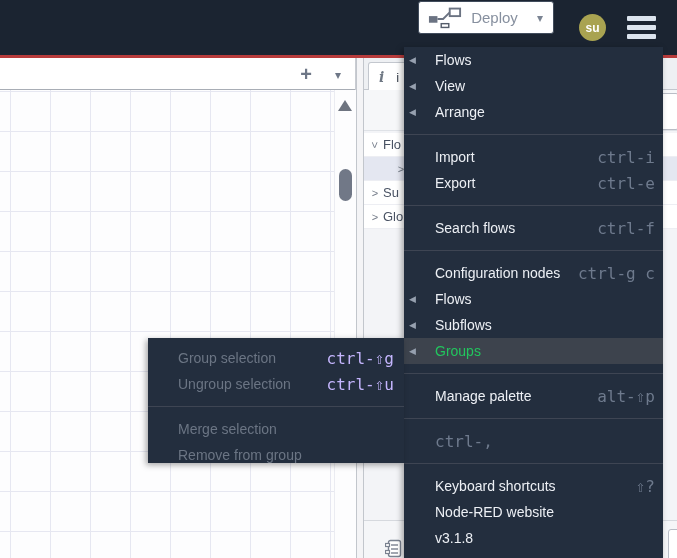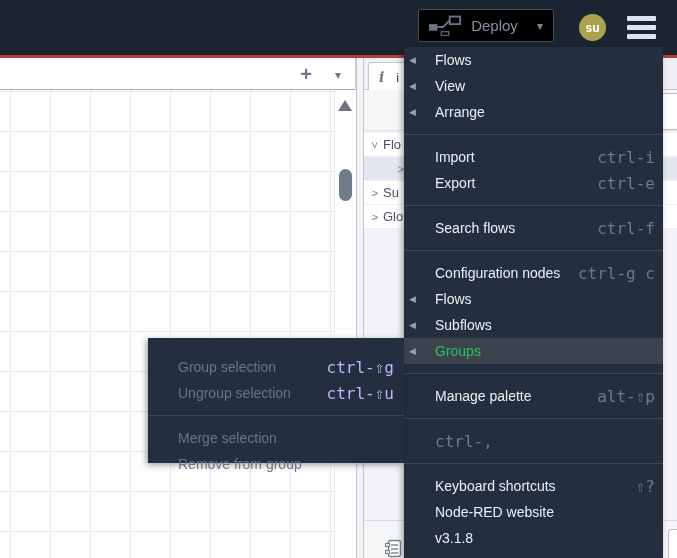--- a/index.html
+++ b/index.html
@@ -2,22 +2,22 @@
 <html><head>
 <meta charset="utf-8">
 <style>
   html,body{margin:0;padding:0;background:#888;}
   #app{position:relative;width:677px;height:558px;overflow:hidden;background:#fff;
        font-family:"Liberation Sans",sans-serif;-webkit-font-smoothing:antialiased;}
 
   
   .header{position:absolute;left:0;top:0;width:677px;height:55px;background:#1b2431;z-index:2;}
   .red-line{position:absolute;left:0;top:55px;width:677px;height:3px;background:#b83b3b;z-index:3;}
-  .deploy-btn{position:absolute;left:418px;top:9px;width:136px;height:33px;box-sizing:border-box;
-      background:#000000;border:1px solid #414c5c;border-radius:3px;display:flex;align-items:center;
+  .deploy-btn{position:absolute;left:418px;top:1px;width:136px;height:33px;box-sizing:border-box;
+      background:#ffffff;border:1px solid #414c5c;border-radius:3px;display:flex;align-items:center;
       color:#87909f;font-size:15px;}
   .deploy-icon{margin-left:9px;width:34px;height:24px;flex:0 0 auto;}
   .deploy-label{flex:1;text-align:center;}
   .deploy-caret{width:26px;text-align:center;color:#7b8493;font-size:12px;}
   .avatar{position:absolute;left:579px;top:14px;width:27px;height:27px;border-radius:50%;
       background:#a9a351;color:#fff;font-weight:bold;font-size:12px;
       display:flex;align-items:center;justify-content:center;}
   .hamburger{position:absolute;left:627px;top:16px;width:29px;height:24px;cursor:pointer;}
   .hamburger div{height:5px;background:#dce4ee;border-radius:1px;margin-bottom:4px;}
 
@@ -73,21 +73,21 @@
   .sb-footer{position:absolute;left:0;top:462px;width:100%;height:38px;background:#f5f6f8;
       border-top:1px solid #d6d9de;box-sizing:border-box;}
   .sb-footer-icon{position:absolute;left:21px;top:18px;}
   .sb-footer-box{position:absolute;left:304px;top:8px;width:22px;height:34px;background:#fff;
       border:1px solid #b9bdc6;border-radius:3px;}
 
   
   .main-menu{position:absolute;left:404px;top:47px;width:259px;height:511px;background:#232e3e;
       z-index:10;box-shadow:-2px 2px 6px rgba(0,0,0,0.35);}
   .sub-menu{position:absolute;left:148px;top:338px;width:256px;height:125px;background:#232e3e;
-      z-index:11;box-shadow:-2px 2px 6px rgba(0,0,0,0.35);padding-top:16px;box-sizing:border-box;}
+      z-index:11;box-shadow:-2px 2px 6px rgba(0,0,0,0.35);padding-top:7px;box-sizing:border-box;}
   .menu-item{position:relative;height:26px;display:flex;align-items:center;
       padding-left:31px;padding-right:8px;font-size:14px;color:#edf0f5;white-space:nowrap;}
   .sub-menu .menu-item{padding-left:30px;padding-right:10px;}
   .menu-item .mi-arrow{position:absolute;left:5px;top:0;height:26px;line-height:26px;
       font-size:9px;color:#96a0af;}
   .menu-item .mi-label{flex:1;overflow:hidden;}
   .menu-item .mi-shortcut{font-family:"DejaVu Sans Mono",monospace;font-size:16px;color:#6e7a8d;}
   .menu-item.active{background:#3d434d;}
   .menu-item.active .mi-label{color:#22c55e;}
   .menu-item.disabled .mi-label{color:#6b7584;}

